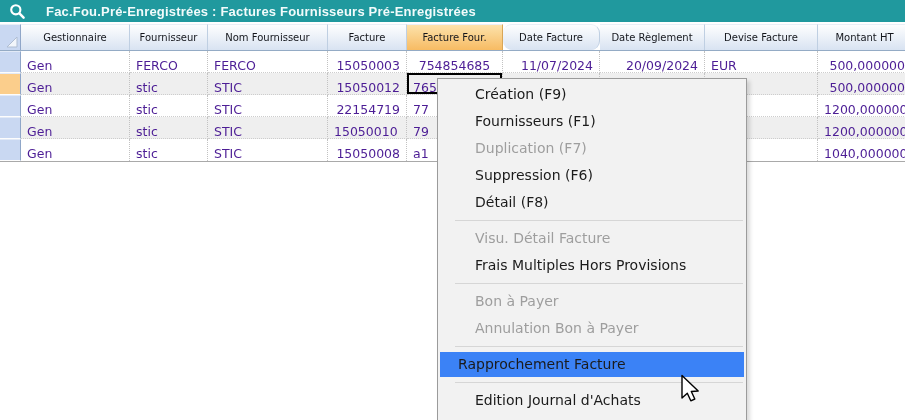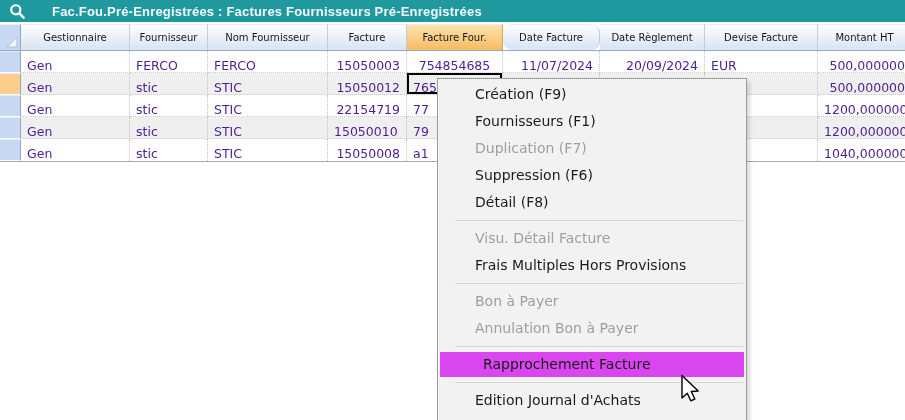--- a/index.html
+++ b/index.html
@@ -3,21 +3,21 @@
 <meta charset="utf-8">
 <style>
   html,body{margin:0;padding:0;background:#fff;}
   #app{position:relative;width:905px;height:420px;overflow:hidden;background:#ffffff;
        font-family:"DejaVu Sans",sans-serif;}
 
   
   .titlebar{position:absolute;top:0;left:0;width:905px;height:22px;background:#20999E;
             display:flex;align-items:center;color:#fff;}
   .titlebar .ticon{margin-left:9px;flex:0 0 auto;}
-  .titlebar .ttext{margin-left:26px;font-family:"Liberation Sans",sans-serif;
+  .titlebar .ttext{margin-left:20px;font-family:"Liberation Sans",sans-serif;
                    font-size:13px;font-weight:bold;letter-spacing:.2px;color:#F2FBFB;
                    white-space:nowrap;}
 
   
   .grid{position:absolute;top:24px;left:0;width:912px;border-bottom:1px solid #A9A9A9;}
   .hdr{display:flex;height:26px;border-bottom:1px solid #94ABC5;}
   .hcell{box-sizing:border-box;height:26px;display:flex;align-items:center;justify-content:center;
          background:linear-gradient(#FEFEFE,#D8E3F2);border-right:1px solid #BFCFE2;
          border-top:1px solid #E9EFF7;font-size:10px;color:#14161c;white-space:nowrap;overflow:hidden;}
   .hcell.sorted{background:linear-gradient(#FCE2AB,#F7BB63);border-right-color:#D9A657;}
@@ -33,21 +33,21 @@
   .selcell{box-sizing:border-box;width:21px;height:22px;background:#C9D8F2;
            border-right:1px solid #8FA6C8;border-bottom:1px solid #FDFDFD;border-top:1px solid #E2EAF7;}
   .row.selected .selcell{background:#FBCE8C;}
 
   
   .menu{position:absolute;left:437px;top:78px;width:310px;height:352px;box-sizing:border-box;
         background:#F2F2F2;border:1px solid #9B9B9B;box-shadow:3px 3px 4px rgba(0,0,0,.14);
         padding-top:2px;z-index:10;}
   .mi{height:27px;line-height:27px;padding-left:37px;font-size:14px;color:#1b1b1b;white-space:nowrap;}
   .mi.disabled{color:#9E9E9E;}
-  .mi.highlighted{background:#d946ef;height:25px;line-height:25px;margin:1px 2px;padding-left:43px;}
+  .mi.highlighted{background:#3b82f6;height:25px;line-height:25px;margin:1px 2px;padding-left:18px;}
   .msep{height:9px;position:relative;}
   .msep::after{content:"";position:absolute;left:17px;right:3px;top:4px;border-top:1px solid #D6D6D6;}
 
   
   .cursor{position:absolute;left:680px;top:374px;z-index:20;}
 </style>
 </head>
 <body>
 
 <div id="app">

